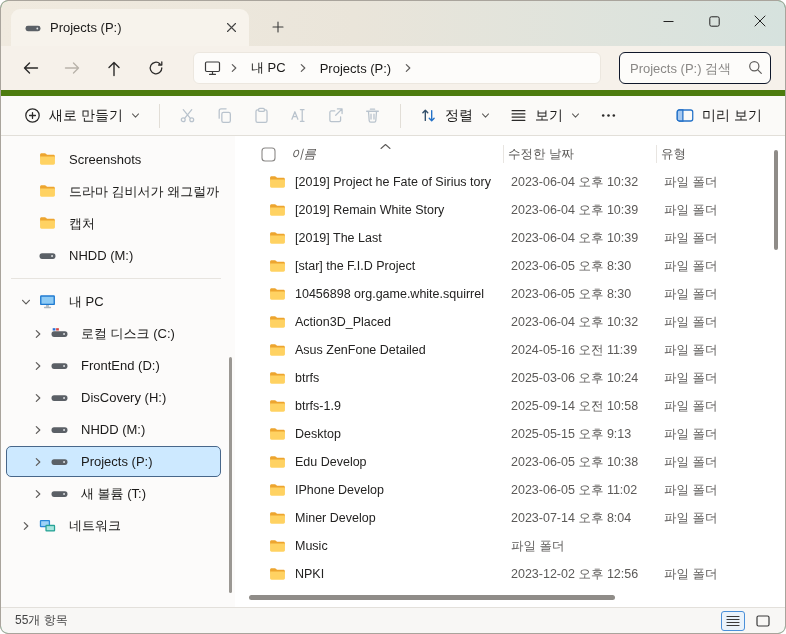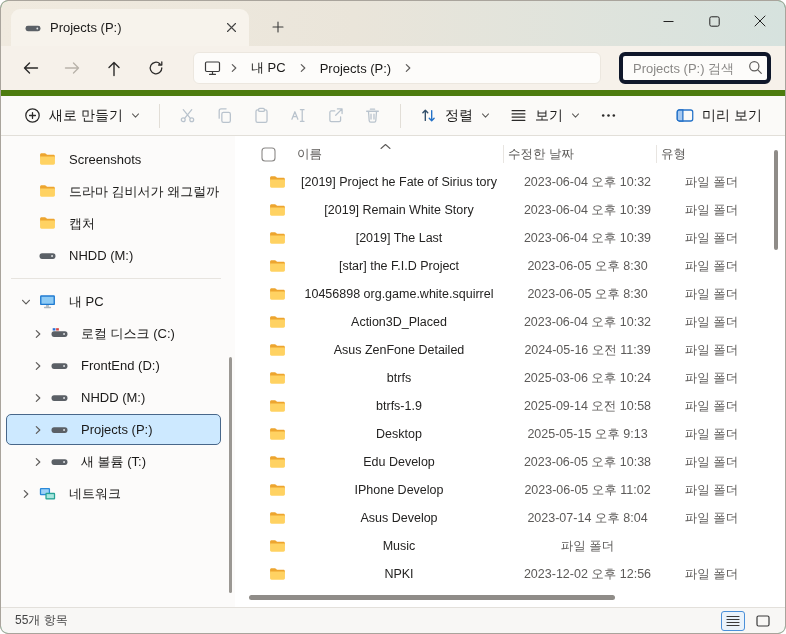--- a/index.html
+++ b/index.html
@@ -17,34 +17,34 @@
   .win-controls { position:absolute; right:2px; top:2px; display:flex; }
   .win-btn { width:46px; height:36px; display:flex; align-items:center; justify-content:center; }
 
   
   .navbar { height:44px; flex:none; background:#f6f1ea; display:flex; align-items:center; padding:0 14px 0 10px; gap:4px; }
   .nav-btn { width:38px; height:34px; display:flex; align-items:center; justify-content:center; }
   .addressbar { flex:1; height:32px; margin-left:14px; background:#fdfcfa; border:1px solid #ece7df; border-radius:6px; display:flex; align-items:center; padding:0 10px; gap:8px; font-size:13px; overflow:hidden; }
   .crumb { white-space:nowrap; padding:2px 4px; border-radius:4px; }
   .chev-sep svg { width:10px; height:10px; display:block; }
   .searchbox { width:152px; height:32px; margin-left:14px; position:relative; }
-  .searchbox input { width:100%; height:100%; border:4px solid #0f172a; border-radius:6px; background:#fdfcfa; padding:0 28px 0 10px; font-size:13px; font-family:inherit; color:#444; }
+  .searchbox input { width:100%; height:100%; border:1px solid #0f172a; border-radius:6px; background:#fdfcfa; padding:0 28px 0 10px; font-size:13px; font-family:inherit; color:#444; }
   .searchbox input::placeholder { color:#8a8886; }
   .search-ic { position:absolute; right:8px; top:8px; }
 
   
   .toolbar { height:46px; flex:none; background:#fbfaf8; border-top:6px solid #4d7c0f; border-bottom:1px solid #e2dfd9; display:flex; align-items:center; padding:0 14px; gap:2px; }
   .tool-btn { height:36px; display:flex; align-items:center; justify-content:center; gap:8px; padding:0 9px; border-radius:5px; font-size:14px; color:#1b1a19; }
   .tool-btn svg { display:block; }
   .tool-sep { width:1px; height:24px; background:#e2ded7; margin:0 8px; flex:none; }
   .spacer { flex:1; }
   .lbl { white-space:nowrap; }
 
   
-  .body-area { flex:1; display:flex; min-height:0; background:#fff;text-align:center; }
+  .body-area { flex:1; display:flex; min-height:0; background:#fff; }
 
   .sidebar { width:234px; flex:none; position:relative; padding-top:8px; background:#fcfbfa; overflow:hidden; }
   .side-item { height:31px; margin:0 14px 1px 5px; display:flex; align-items:center; border-radius:5px; padding-left:8px; gap:2px; font-size:13px; border:1px solid transparent; }
   .side-item.indent-1 { padding-left:20px; }
   .side-item.selected { background:#cde9ff; border-color:#48678a; }
   .side-item .chev { width:22px; height:16px; display:flex; align-items:center; justify-content:center; flex:none; }
   .side-item .chev svg { width:10px; height:10px; }
   .side-item .chev.down svg { transform:rotate(90deg); }
   .side-item .s-icon { width:19px; height:17px; margin-right:9px; flex:none; }
   .side-item .s-icon svg { width:17px; height:17px; display:block; }
@@ -52,21 +52,21 @@
   .side-divider { height:1px; background:#e7e4df; margin:7px 14px 7px 10px; }
   .side-scroll-thumb { position:absolute; right:3px; top:47%; width:3px; height:50%; background:#9b9893; border-radius:2px; }
 
   .main { flex:1; position:relative; padding:4px 26px 0 14px; min-width:0; }
   .sort-caret { position:absolute; left:145px; top:0; color:#5f5d5b; }
   .list-header { display:grid; grid-template-columns:30px 212px 153px 1fr; align-items:center; height:28px; padding-left:12px; color:#5c5a58; font-size:12.5px; }
   .hdr { display:flex; align-items:center; height:100%; }
   .hdr-date, .hdr-type { border-left:1px solid #e8e5e1; padding-left:4px; height:18px; align-self:center; }
   .checkbox { width:15px; height:15px; display:block; }
   .checkbox svg { display:block; }
-  .hdr-name span { margin-left:6px; }
+  .hdr-name span { margin-left:0;font-style:italic; }
 
   .file-row { display:grid; grid-template-columns:26px 216px 153px 1fr; align-items:center; height:28px; padding-left:20px; font-size:12.5px; border-radius:4px; }
   .f-icon svg { width:17px; height:17px; display:block; }
   .c-name { color:#242322; white-space:nowrap; overflow:hidden; padding-right:8px; }
   .c-date, .c-type { color:#5c5a58; white-space:nowrap; }
 
   .h-scroll { position:absolute; left:14px; right:34px; bottom:5px; height:7px; }
   .h-thumb { width:73%; height:5px; background:#8f8c88; border-radius:3px; }
   .v-scroll-thumb { position:absolute; right:7px; top:14px; width:4px; height:100px; background:#8f8c88; border-radius:2px; }
 
@@ -343,20 +343,34 @@
                 <path d="M3.3 1.6 L6.8 5 L3.3 8.4" fill="none" stroke="#5f5d5b" stroke-width="1.2" stroke-linecap="round" stroke-linejoin="round"></path>
               </svg>
             </span>
     <span class="s-icon">
               <svg viewBox="0 0 16 16">
                 <rect x="0.5" y="5.8" width="15" height="5.4" rx="2.4" fill="#5b6066"></rect>
                 <circle cx="12.3" cy="8.5" r="0.9" fill="#e3e6e9"></circle>
               </svg>
             </span>
     <span class="s-label">FrontEnd (D:)</span>
+  </div>
+          <div class="side-item indent-1">
+    <span class="chev">
+              <svg viewBox="0 0 10 10">
+                <path d="M3.3 1.6 L6.8 5 L3.3 8.4" fill="none" stroke="#5f5d5b" stroke-width="1.2" stroke-linecap="round" stroke-linejoin="round"></path>
+              </svg>
+            </span>
+    <span class="s-icon">
+              <svg viewBox="0 0 16 16">
+                <rect x="0.5" y="5.8" width="15" height="5.4" rx="2.4" fill="#5b6066"></rect>
+                <circle cx="12.3" cy="8.5" r="0.9" fill="#e3e6e9"></circle>
+              </svg>
+            </span>
+    <span class="s-label">DisCovery (H:)</span>
   </div>
           <div class="side-item indent-1">
     <span class="chev">
               <svg viewBox="0 0 10 10">
                 <path d="M3.3 1.6 L6.8 5 L3.3 8.4" fill="none" stroke="#5f5d5b" stroke-width="1.2" stroke-linecap="round" stroke-linejoin="round"></path>
               </svg>
             </span>
     <span class="s-icon">
               <svg viewBox="0 0 16 16">
                 <rect x="0.5" y="5.8" width="15" height="5.4" rx="2.4" fill="#5b6066"></rect>
@@ -568,21 +582,21 @@
     <span class="c-date">2023-06-05 오후 11:02</span>
     <span class="c-type">파일 폴더</span>
   </div>
           <div class="file-row">
     <span class="f-icon">
               <svg viewBox="0 0 16 16">
                 <path d="M1 3.4C1 2.6 1.6 2 2.4 2h3.1c.4 0 .8.2 1.1.5l.9 1H13.6c.8 0 1.4.6 1.4 1.4V7H1z" fill="#eda52f"></path>
                 <path d="M1 5.2h14v6.4c0 .8-.6 1.4-1.4 1.4H2.4c-.8 0-1.4-.6-1.4-1.4z" fill="#ffd262"></path>
               </svg>
             </span>
-    <span class="c-name">Asus Develop</span>
+    <span class="c-name">Miner Develop</span>
     <span class="c-date">2023-07-14 오후 8:04</span>
     <span class="c-type">파일 폴더</span>
   </div>
           <div class="file-row">
     <span class="f-icon">
               <svg viewBox="0 0 16 16">
                 <path d="M1 3.4C1 2.6 1.6 2 2.4 2h3.1c.4 0 .8.2 1.1.5l.9 1H13.6c.8 0 1.4.6 1.4 1.4V7H1z" fill="#eda52f"></path>
                 <path d="M1 5.2h14v6.4c0 .8-.6 1.4-1.4 1.4H2.4c-.8 0-1.4-.6-1.4-1.4z" fill="#ffd262"></path>
               </svg>
             </span>

